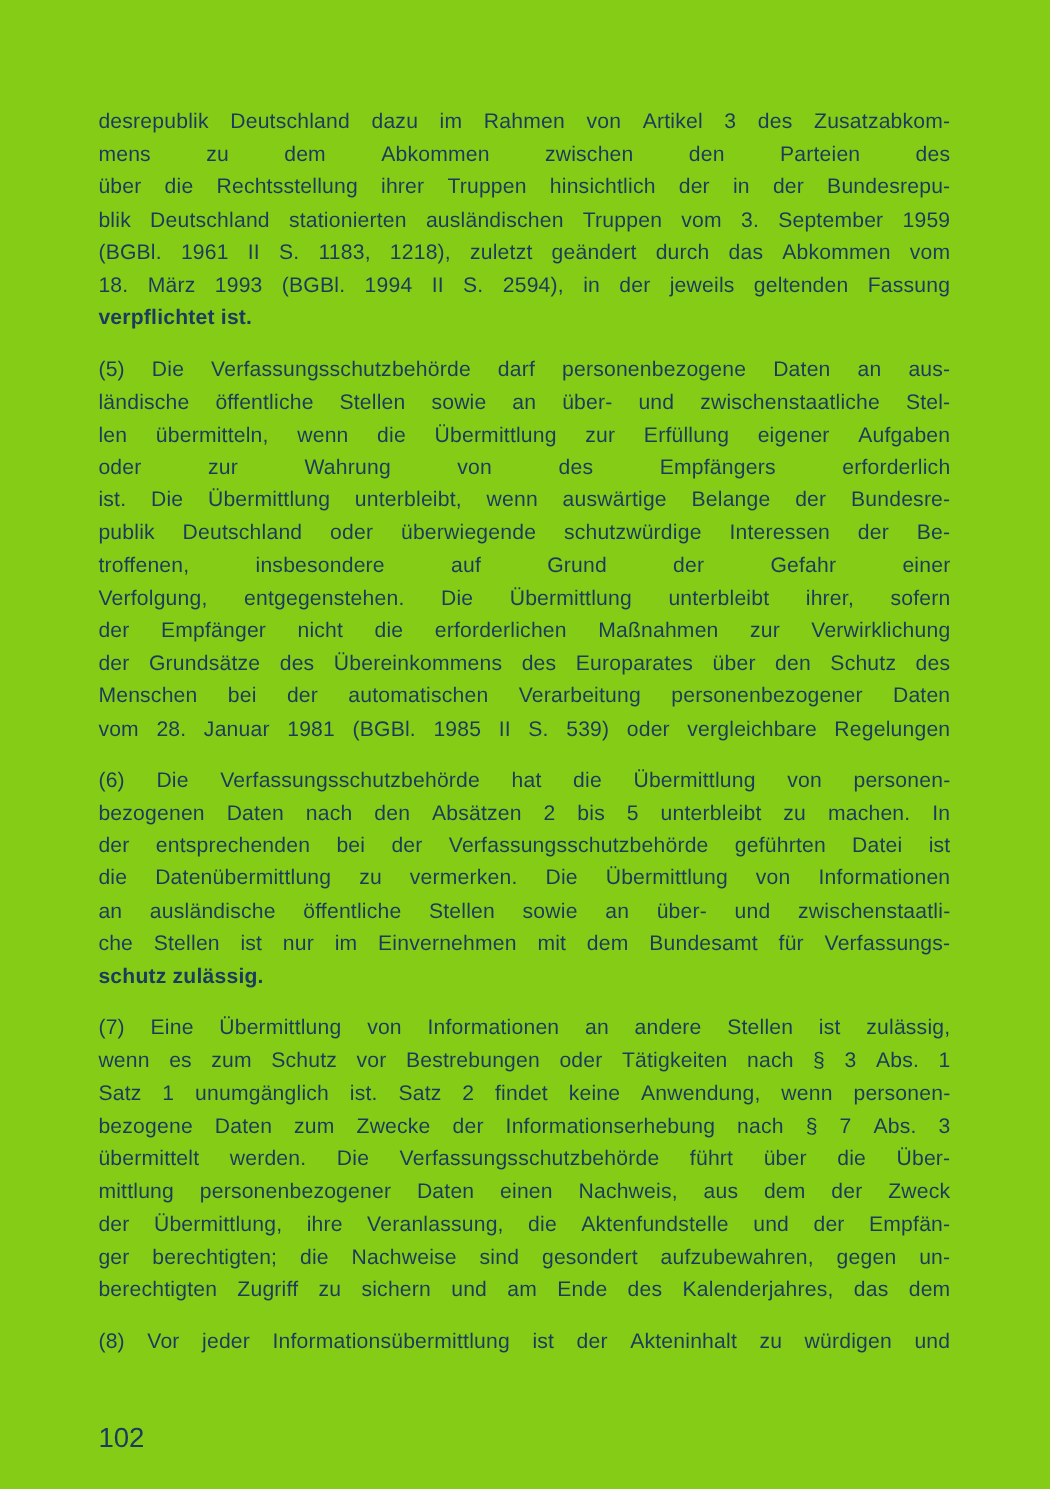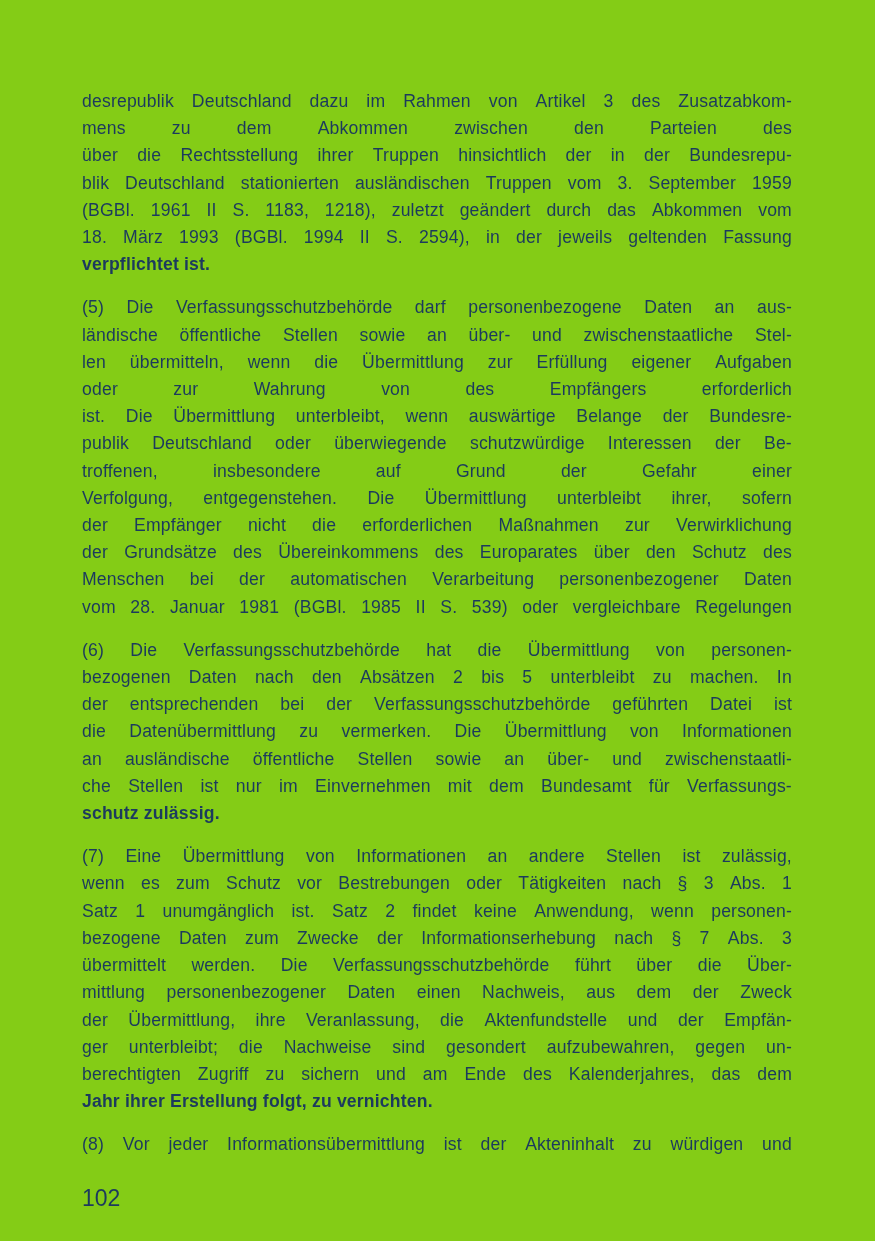--- a/index.html
+++ b/index.html
@@ -123,23 +123,22 @@
         <span class="line last">schutz zulässig.</span>
       </p>
       <p class="paragraph">
         <span class="line"><span class="w">(7)</span><span class="w">Eine</span><span class="w">Übermittlung</span><span class="w">von</span><span class="w">Informationen</span><span class="w">an</span><span class="w">andere</span><span class="w">Stellen</span><span class="w">ist</span><span class="w">zulässig,</span></span>
         <span class="line"><span class="w">wenn</span><span class="w">es</span><span class="w">zum</span><span class="w">Schutz</span><span class="w">vor</span><span class="w">Bestrebungen</span><span class="w">oder</span><span class="w">Tätigkeiten</span><span class="w">nach</span><span class="w">§</span><span class="w">3</span><span class="w">Abs.</span><span class="w">1</span></span>
         <span class="line"><span class="w">Satz</span><span class="w">1</span><span class="w">unumgänglich</span><span class="w">ist.</span><span class="w">Satz</span><span class="w">2</span><span class="w">findet</span><span class="w">keine</span><span class="w">Anwendung,</span><span class="w">wenn</span><span class="w">personen-</span></span>
         <span class="line"><span class="w">bezogene</span><span class="w">Daten</span><span class="w">zum</span><span class="w">Zwecke</span><span class="w">der</span><span class="w">Informationserhebung</span><span class="w">nach</span><span class="w">§</span><span class="w">7</span><span class="w">Abs.</span><span class="w">3</span></span>
         <span class="line"><span class="w">übermittelt</span><span class="w">werden.</span><span class="w">Die</span><span class="w">Verfassungsschutzbehörde</span><span class="w">führt</span><span class="w">über</span><span class="w">die</span><span class="w">Über-</span></span>
         <span class="line"><span class="w">mittlung</span><span class="w">personenbezogener</span><span class="w">Daten</span><span class="w">einen</span><span class="w">Nachweis,</span><span class="w">aus</span><span class="w">dem</span><span class="w">der</span><span class="w">Zweck</span></span>
         <span class="line"><span class="w">der</span><span class="w">Übermittlung,</span><span class="w">ihre</span><span class="w">Veranlassung,</span><span class="w">die</span><span class="w">Aktenfundstelle</span><span class="w">und</span><span class="w">der</span><span class="w">Empfän-</span></span>
-        <span class="line"><span class="w">ger</span><span class="w">unterbleibt;</span><span class="w">die</span><span class="w">Nachweise</span><span class="w">sind</span><span class="w">gesondert</span><span class="w">aufzubewahren,</span><span class="w">gegen</span><span class="w">un-</span></span>
+        <span class="line"><span class="w">ger</span><span class="w">berechtigten;</span><span class="w">die</span><span class="w">Nachweise</span><span class="w">sind</span><span class="w">gesondert</span><span class="w">aufzubewahren,</span><span class="w">gegen</span><span class="w">un-</span></span>
         <span class="line"><span class="w">berechtigten</span><span class="w">Zugriff</span><span class="w">zu</span><span class="w">sichern</span><span class="w">und</span><span class="w">am</span><span class="w">Ende</span><span class="w">des</span><span class="w">Kalenderjahres,</span><span class="w">das</span><span class="w">dem</span></span>
-        <span class="line last">Jahr ihrer Erstellung folgt, zu vernichten.</span>
       </p>
       <p class="paragraph">
         <span class="line"><span class="w">(8)</span><span class="w">Vor</span><span class="w">jeder</span><span class="w">Informationsübermittlung</span><span class="w">ist</span><span class="w">der</span><span class="w">Akteninhalt</span><span class="w">zu</span><span class="w">würdigen</span><span class="w">und</span></span>
       </p>
     </div>
 
   <div id="page-number">102</div>
 
 </div>
 

